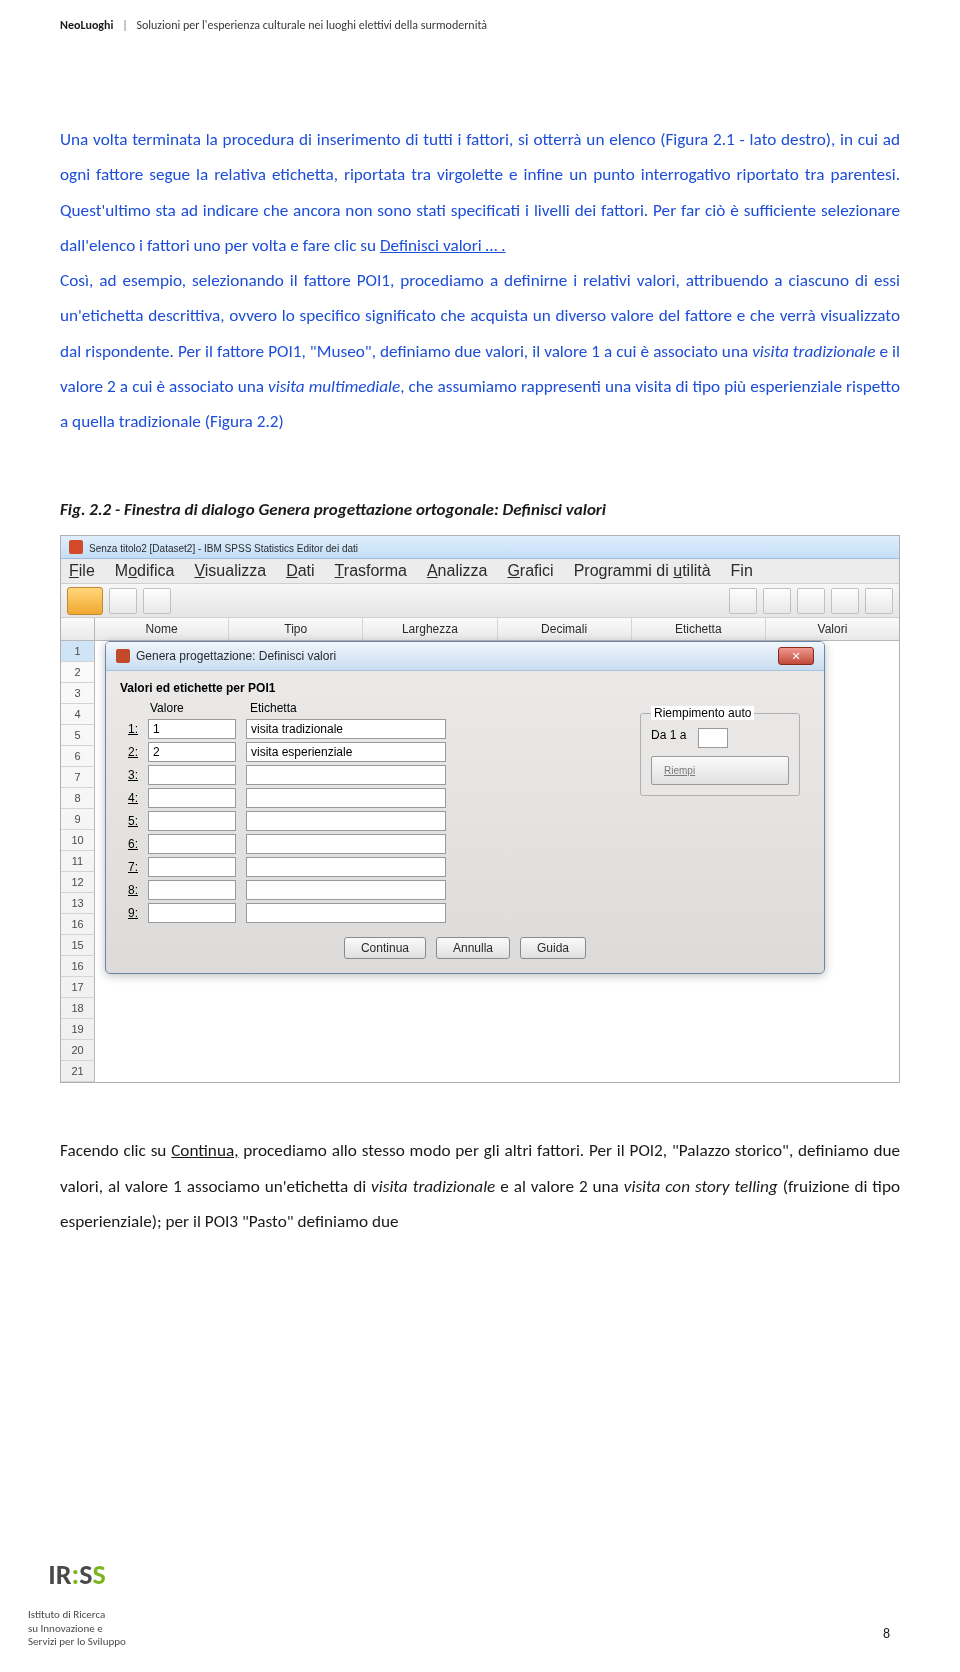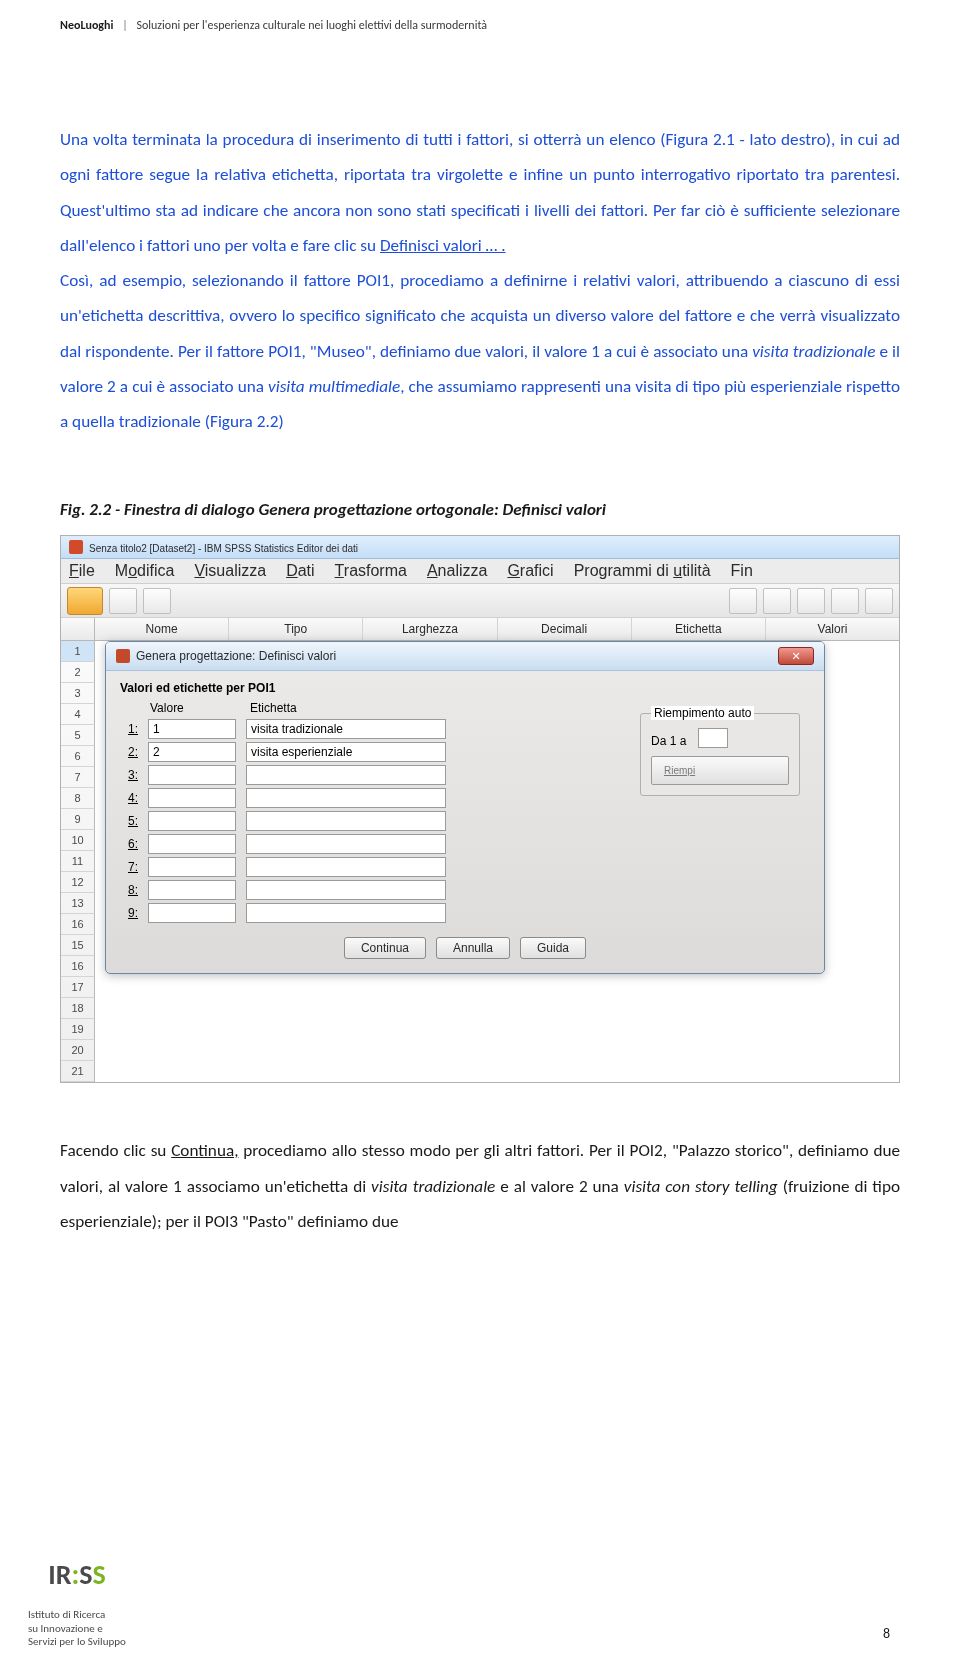--- a/index.html
+++ b/index.html
@@ -255,21 +255,21 @@
     }
     .fill-group .lbl {
       position: relative;
       top: -16px;
       background: #ffffff;
       padding: 0 3px;
       font-size: 12px;
     }
     .fill-row {
       display: flex;
-      align-items: flex-end;
+      align-items: flex-start;
       gap: 12px;
       margin-top: -8px;
     }
     .fill-box {
       width: 30px;
       height: 20px;
       border: 1px solid #9a9a9a;
       background: #fff;
     }
     .fill-btn {

